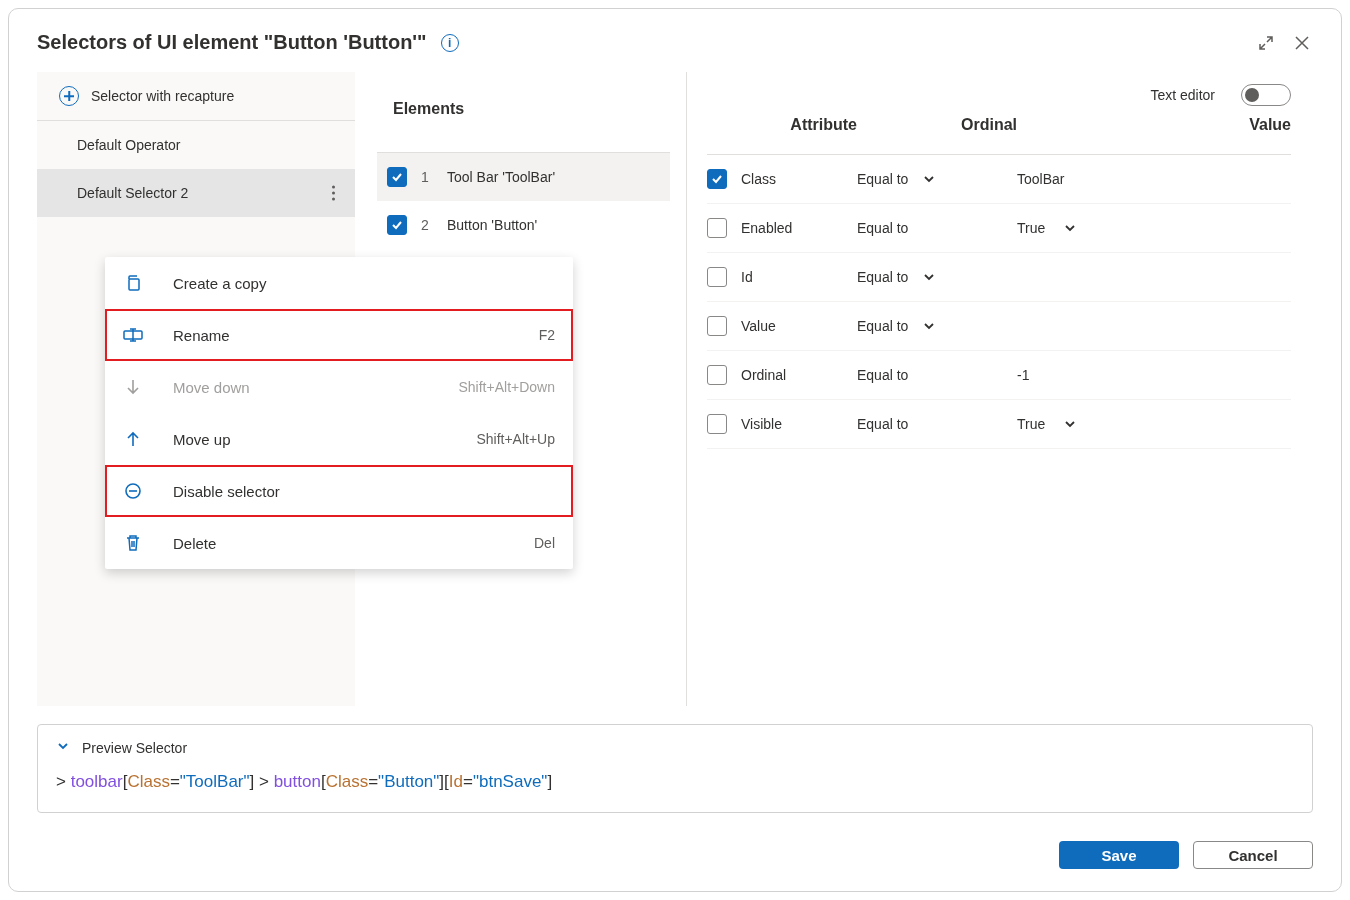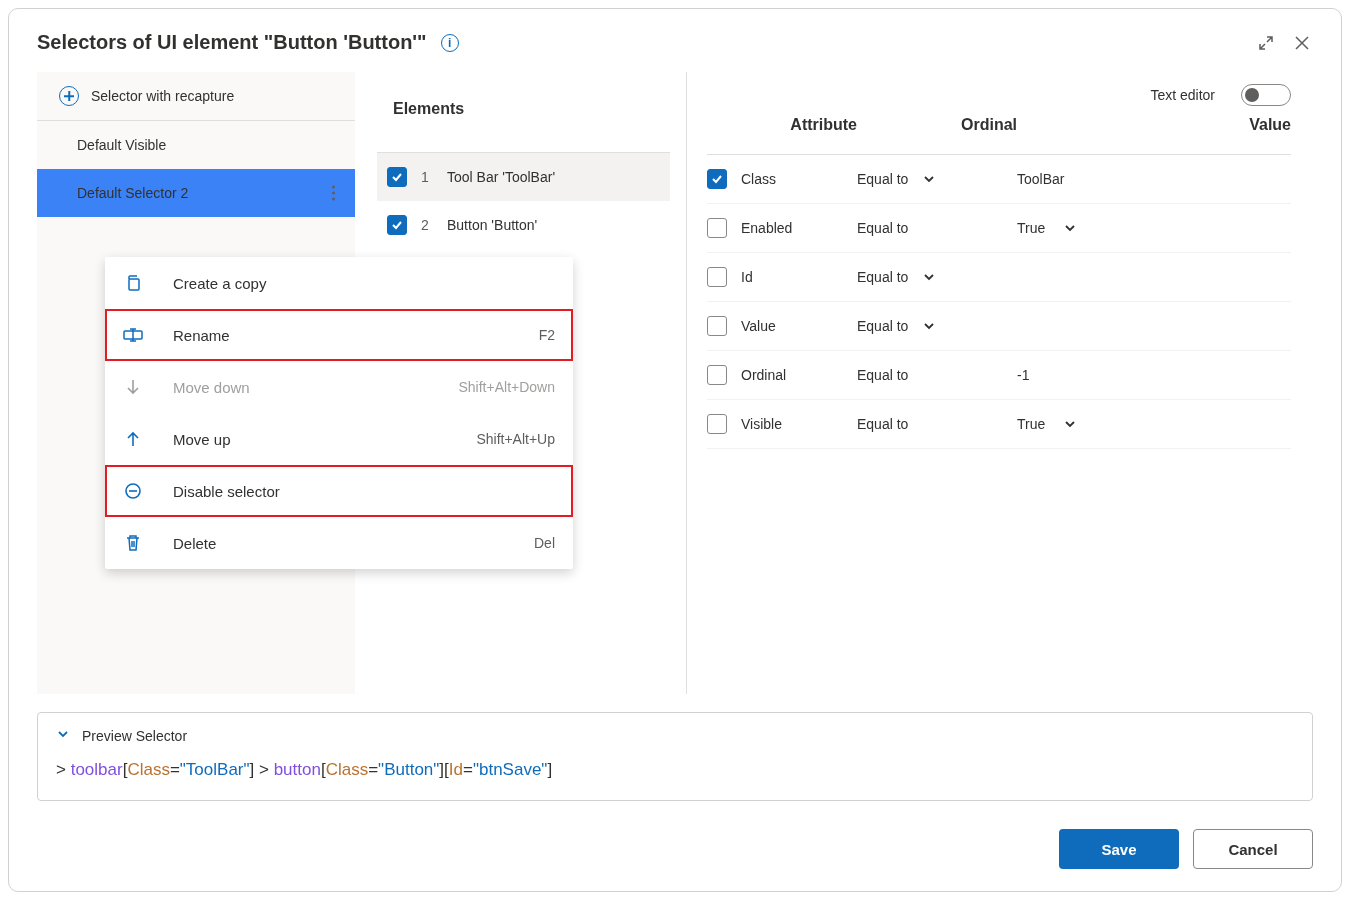--- a/index.html
+++ b/index.html
@@ -86,21 +86,21 @@
   .plus-circle::after { top: 4px; bottom: 4px; left: 50%; width: 1.5px; transform: translateX(-50%); }
 
   .selector-item {
     padding: 16px 40px;
     cursor: pointer;
     position: relative;
     display: flex;
     align-items: center;
   }
   .selector-item.active {
-    background: #3b82f6;
+    background: #e5e5e5;
   }
   .dots-btn {
     position: absolute;
     right: 16px;
     top: 50%;
     transform: translateY(-50%);
     display: flex;
     flex-direction: column;
     gap: 3px;
     padding: 4px;
@@ -264,21 +264,21 @@
 
   
   .footer {
     display: flex;
     justify-content: flex-end;
     gap: 14px;
     margin-top: 28px;
   }
   .btn {
     min-width: 120px;
-    height: 40px;
+    height: 28px;
     border-radius: 4px;
     display: inline-flex; align-items: center; justify-content: center;
     font-weight: 600;
     cursor: pointer;
     font-size: 15px;
   }
   .btn-primary { background: #0f6cbd; color: #fff; }
   .btn-secondary { background: #fff; color: #323130; border: 1px solid #8a8886; }
 </style>
 </head>
@@ -304,21 +304,21 @@
 
   <div class="body">
 
     <div class="left-col">
       <div class="recapture-btn">
         <span class="plus-circle"></span>
         <span>Selector with recapture</span>
       </div>
       <div id="selectors-list">
           <div class="selector-item">
-            <span>Default Visible</span>
+            <span>Default Operator</span>
           </div>
           <div class="selector-item active">
             <span>Default Selector 2</span>
             <div class="dots-btn">
               <span></span>
               <span></span>
               <span></span>
             </div>
           </div>
         </div>

